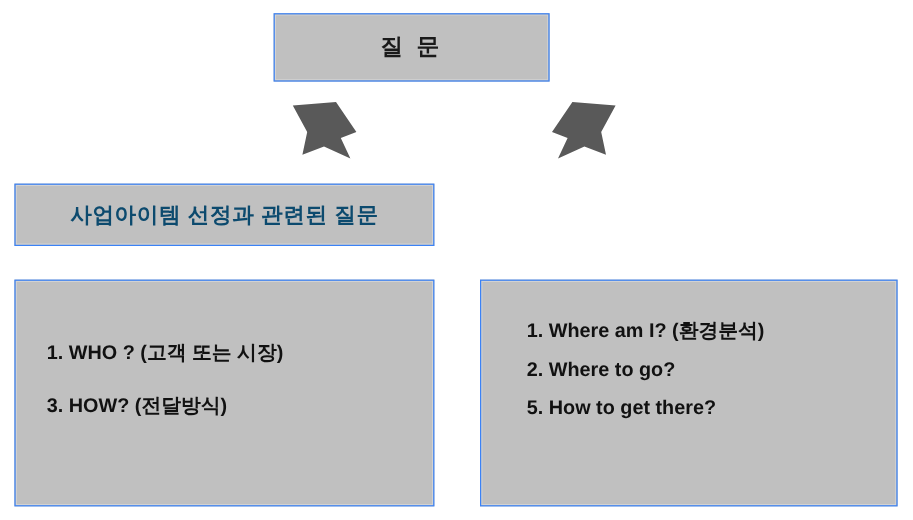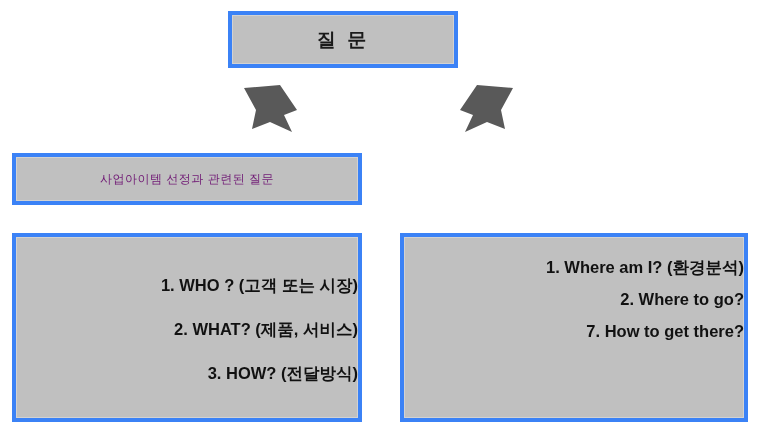--- a/index.html
+++ b/index.html
@@ -17,24 +17,23 @@
 
   .diagram {
     position: absolute;
     inset: 0;
   }
 
   
   .box {
     position: absolute;
     background: #c0c0c0;
-    border: 4px solid #3b82f6;
+    border: 1px solid #3b82f6;
     box-sizing: border-box;
     box-shadow: inset 0 0 0 1px #d2d2d2;
-    text-align: right;
   }
 
   
   .top-box {
     left: 228px;
     top: 11px;
     width: 230px;
     height: 57px;
     display: flex;
     align-items: center;
@@ -52,39 +51,39 @@
   .header-box {
     top: 153px;
     height: 52px;
     display: flex;
     align-items: center;
     justify-content: center;
   }
   .header-box-left  { left: 12px;  width: 350px; }
   .header-box-right { left: 400px; width: 348px; }
   .header-box .box-title {
-    font-size: 12px;
-    font-weight: normal;
-    color: #701a75;
+    font-size: 18px;
+    font-weight: bold;
+    color: #0c4a6e;
     letter-spacing: 0.5px;
     white-space: nowrap;
   }
 
   
   .content-box {
     top: 233px;
     height: 189px;
     padding: 0;
   }
   .content-box-left  { left: 12px;  width: 350px; }
   .content-box-right { left: 400px; width: 348px; }
 
   .content-list {
     list-style: none;
-    margin: 0;
+    margin: 12px;
     padding: 0;
     position: absolute;
     left: 0;
     right: 0;
   }
   .content-box-left .content-list  { top: 26px;  padding-left: 14px; }
   .content-box-right .content-list { top: 14px;  padding-left: 26px; }
 
   .content-list li {
     font-size: 16.5px;
@@ -128,26 +127,25 @@
   </div>
 
   <div class="box header-box header-box-left">
     <span class="box-title">사업아이템 선정과 관련된 질문</span>
   </div>
 
 
   <div class="box content-box content-box-left">
     <ul class="content-list">
       <li>1. WHO ? (고객 또는 시장)</li>
-      <li>2. WHAT? (제품, 서비스)</li>
       <li>3. HOW? (전달방식)</li>
     </ul>
   </div>
 
   <div class="box content-box content-box-right">
     <ul class="content-list">
       <li>1. Where am I? (환경분석)</li>
       <li>2. Where to go?</li>
-      <li>7. How to get there?</li>
+      <li>5. How to get there?</li>
     </ul>
   </div>
 
 </div>
 
 </body></html>

